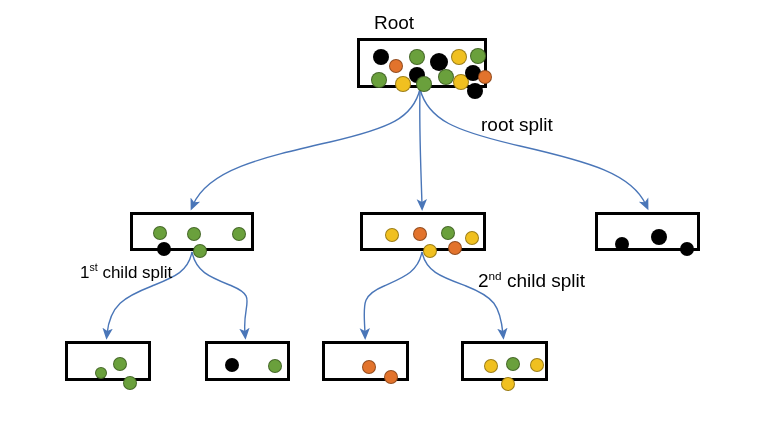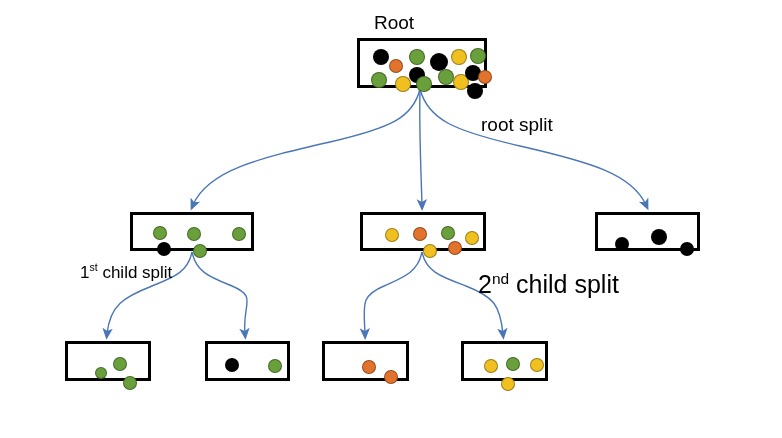--- a/index.html
+++ b/index.html
@@ -58,21 +58,21 @@
     left: 481px;
     top: 114px;
   }
   #first-child-split-label {
     font-size: 17px;
     left: 44px;
     top: 263px;
     margin-left: 36px;
   }
   #second-child-split-label {
-    font-size: 25px;
+    font-size: 19px;
     left: 478px;
     top: 270px;
   }
   #watermark {
     position: absolute;
     left: 620px;
     top: 402px;
     font-size: 15px;
     color: #d3d3d3;
     letter-spacing: 1px;

